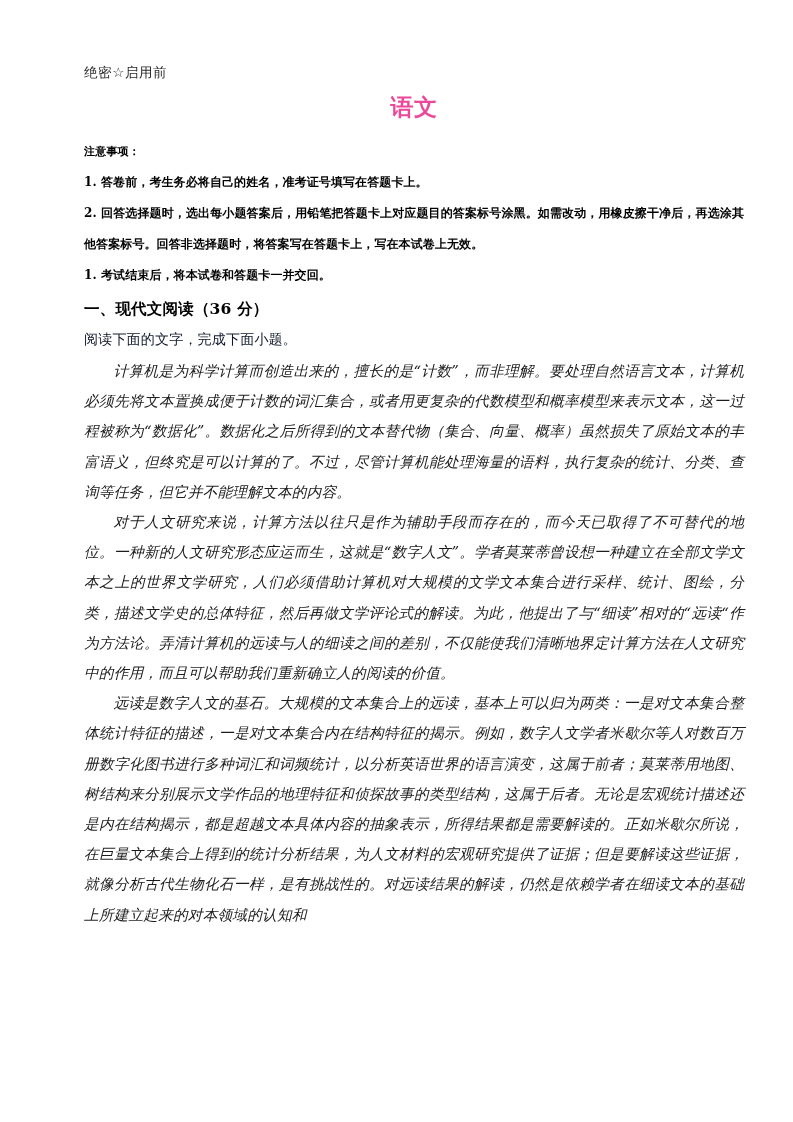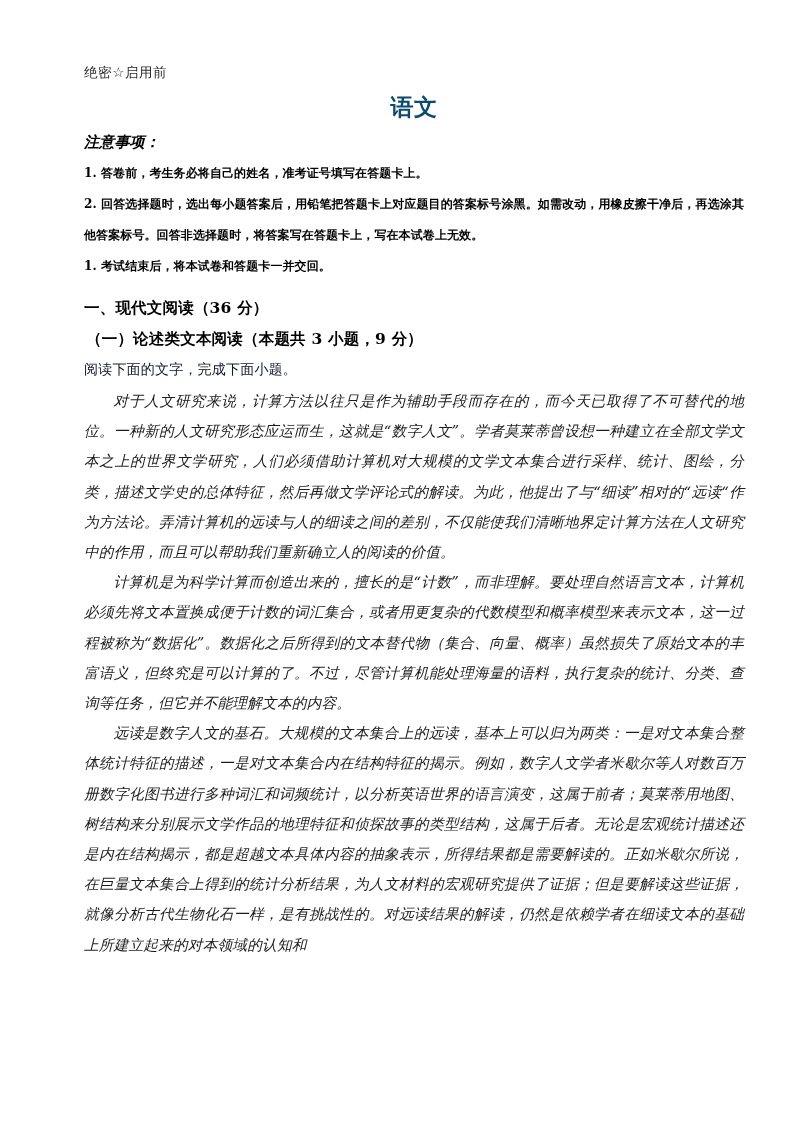--- a/index.html
+++ b/index.html
@@ -51,44 +51,43 @@
     letter-spacing: 0.5px;
     color: #000;
   }
   .sub-title {
     margin-top: 8px;
     text-align: center;
     font-size: 23px;
     line-height: 34px;
     font-weight: bold;
     letter-spacing: 0.5px;
-    color: #0c4a6e;
+    color: #ec4899;
   }
 
   
   .notice-head {
-    margin-top: 3px;
-    font-size: 15px;
+    margin-top: 12px;
+    font-size: 11px;
     line-height: 31px;
     font-weight: bold;
     letter-spacing: 0.2px;
-    font-style: italic;
   }
   .notice-item {
     font-size: 12px;
     line-height: 31px;
     font-weight: bold;
     letter-spacing: 0.1px;
     text-align: justify;
     text-justify: inter-ideograph;
   }
 
   
   .section-heading {
-    margin-top: 10px;
+    margin-top: 2px;
     font-size: 15.5px;
     line-height: 31px;
     font-weight: bold;
     letter-spacing: 0.2px;
   }
   .subsection-heading {
     font-size: 15.5px;
     line-height: 31px;
     font-weight: bold;
     letter-spacing: 0.2px;
@@ -146,26 +145,25 @@
     <div class="notice-head">注意事项：</div>
 
     <div class="notice-item">1. 答卷前，考生务必将自己的姓名，准考证号填写在答题卡上。</div>
 
     <div class="notice-item">2. 回答选择题时，选出每小题答案后，用铅笔把答题卡上对应题目的答案标号涂黑。如需改动，用橡皮擦干净后，再选涂其他答案标号。回答非选择题时，将答案写在答题卡上，写在本试卷上无效。</div>
 
     <div class="notice-item">1. 考试结束后，将本试卷和答题卡一并交回。</div>
 
     <div class="section-heading">一、现代文阅读（36 分）</div>
 
-    <div class="subsection-heading">（一）论述类文本阅读（本题共 3 小题，9 分）</div>
 
     <div class="instruction">阅读下面的文字，完成下面小题。</div>
 
     <div class="passage">
+      <p>计算机是为科学计算而创造出来的，擅长的是“计数”，而非理解。要处理自然语言文本，计算机必须先将文本置换成便于计数的词汇集合，或者用更复杂的代数模型和概率模型来表示文本，这一过程被称为“数据化”。数据化之后所得到的文本替代物（集合、向量、概率）虽然损失了原始文本的丰富语义，但终究是可以计算的了。不过，尽管计算机能处理海量的语料，执行复杂的统计、分类、查询等任务，但它并不能理解文本的内容。</p>
       <p>对于人文研究来说，计算方法以往只是作为辅助手段而存在的，而今天已取得了不可替代的地位。一种新的人文研究形态应运而生，这就是“数字人文”。学者莫莱蒂曾设想一种建立在全部文学文本之上的世界文学研究，人们必须借助计算机对大规模的文学文本集合进行采样、统计、图绘，分类，描述文学史的总体特征，然后再做文学评论式的解读。为此，他提出了与“细读”相对的“远读“作为方法论。弄清计算机的远读与人的细读之间的差别，不仅能使我们清晰地界定计算方法在人文研究中的作用，而且可以帮助我们重新确立人的阅读的价值。</p>
-      <p>计算机是为科学计算而创造出来的，擅长的是“计数”，而非理解。要处理自然语言文本，计算机必须先将文本置换成便于计数的词汇集合，或者用更复杂的代数模型和概率模型来表示文本，这一过程被称为“数据化”。数据化之后所得到的文本替代物（集合、向量、概率）虽然损失了原始文本的丰富语义，但终究是可以计算的了。不过，尽管计算机能处理海量的语料，执行复杂的统计、分类、查询等任务，但它并不能理解文本的内容。</p>
       <p class="last">远读是数字人文的基石。大规模的文本集合上的远读，基本上可以归为两类：一是对文本集合整体统计特征的描述，一是对文本集合内在结构特征的揭示。例如，数字人文学者米歇尔等人对数百万册数字化图书进行多种词汇和词频统计，以分析英语世界的语言演变，这属于前者；莫莱蒂用地图、树结构来分别展示文学作品的地理特征和侦探故事的类型结构，这属于后者。无论是宏观统计描述还是内在结构揭示，都是超越文本具体内容的抽象表示，所得结果都是需要解读的。正如米歇尔所说，在巨量文本集合上得到的统计分析结果，为人文材料的宏观研究提供了证据；但是要解读这些证据，就像分析古代生物化石一样，是有挑战性的。对远读结果的解读，仍然是依赖学者在细读文本的基础上所建立起来的对本领域的认知和</p>
     </div>
 
   </div>
 
   <div class="clip-mask"></div>
 </div>
 
 </body></html>

